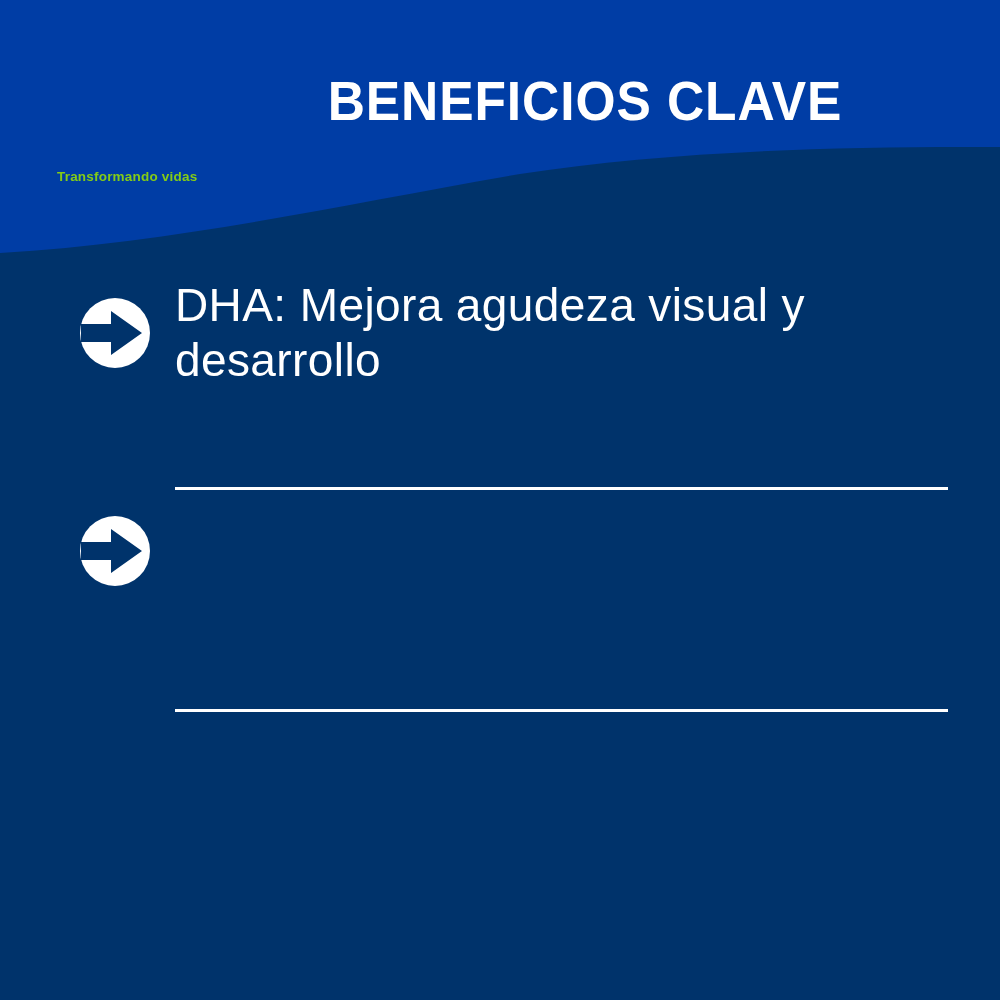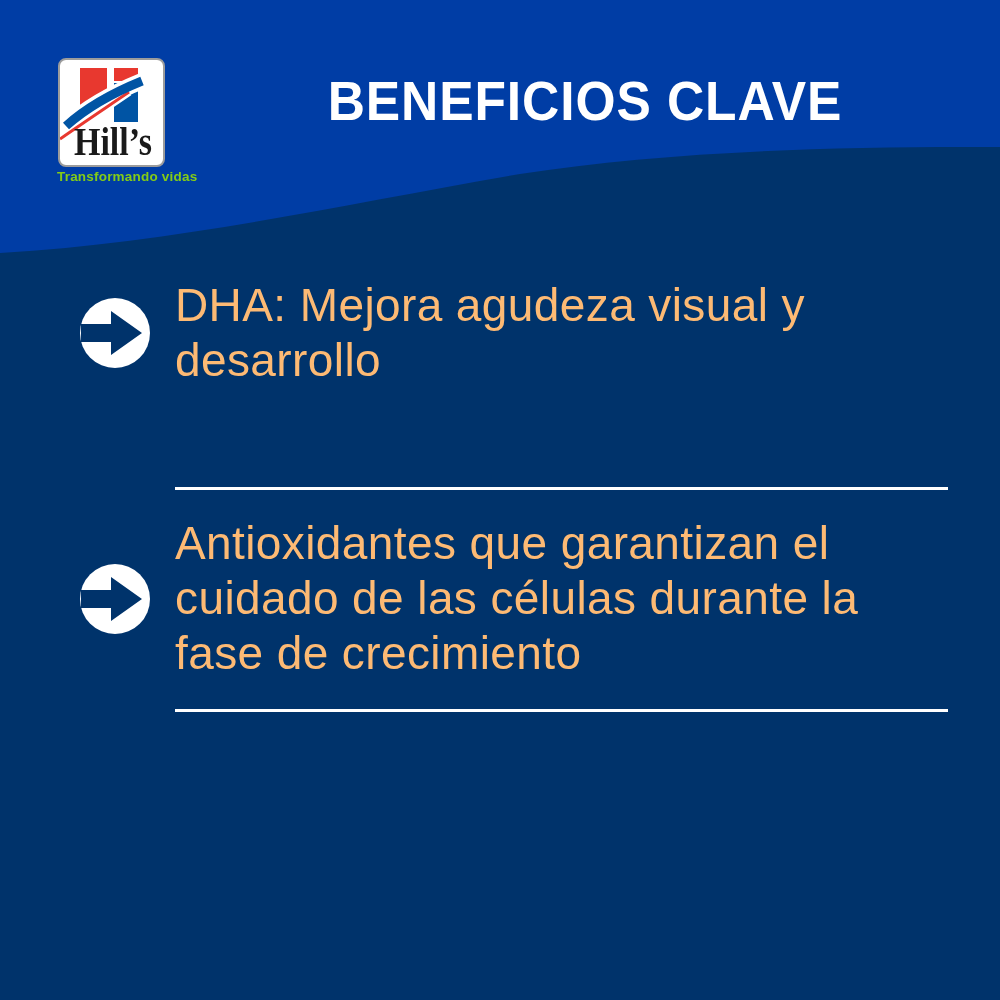--- a/index.html
+++ b/index.html
@@ -58,21 +58,21 @@
     width: 880px;
     display: flex;
     align-items: center;
     gap: 25px;
   }
   .row-1 { top: 278px; }
   .row-2 { top: 516px; }
   .row-3 { top: 767px; }
   .bullet-icon { flex: 0 0 70px; width: 70px; height: 70px; }
   .benefit-text {
-    color: #fdba74;
+    color: #ffffff;
     font-size: 46px;
     line-height: 55px;
     letter-spacing: 0.4px;
     white-space: nowrap;
   }
   .divider {
     position: absolute;
     left: 175px;
     width: 773px;
     height: 3px;
@@ -83,37 +83,20 @@
 </style>
 </head>
 <body>
 
 <div class="canvas">
 
   <svg class="curve-bg" viewBox="0 0 1000 1000" aria-hidden="true">
     <path d="M0,253 C180,242 340,205 520,174 C660,152 830,146 1000,147 L1000,1000 L0,1000 Z" fill="#00336B"></path>
   </svg>
 
-  <div class="logo-box">
-    <svg width="103" height="105" viewBox="0 0 103 105">
-
-      <rect x="20" y="8" width="27" height="42" fill="#E8382F"></rect>
-      <rect x="54" y="8" width="24" height="13" fill="#E8382F"></rect>
-      <rect x="54" y="23" width="24" height="39" fill="#0054A4"></rect>
-
-      <path d="M6,66 C26,48 50,34 82,21" fill="none" stroke="#ffffff" stroke-width="16"></path>
-
-      <path d="M0,79 C23,63 44,49 69,32" fill="none" stroke="#ffffff" stroke-width="8"></path>
-      <path d="M0,79 C23,63 44,49 69,32" fill="none" stroke="#E8382F" stroke-width="3"></path>
-
-      <path d="M6,66 C26,48 50,34 82,21" fill="none" stroke="#0054A4" stroke-width="9"></path>
-
-      <text x="14" y="95" textLength="78" lengthAdjust="spacingAndGlyphs" font-family="Liberation Serif, serif" font-weight="bold" font-size="40" fill="#1a1a1a">Hill’s</text>
-    </svg>
-  </div>
   <div class="tagline">Transformando vidas</div>
 
   <div class="page-title">BENEFICIOS CLAVE</div>
 
   <div class="benefit-row row-1">
     <svg class="bullet-icon" viewBox="0 0 70 70">
       <circle cx="35" cy="35" r="35" fill="#ffffff"></circle>
       <path d="M1,26 H31 V13 L62,35 L31,57 V44 H1 Z" fill="#00336B"></path>
     </svg>
     <div class="benefit-text">
@@ -122,23 +105,18 @@
     </div>
   </div>
 
   <div class="divider div-1"></div>
 
   <div class="benefit-row row-2">
     <svg class="bullet-icon" viewBox="0 0 70 70">
       <circle cx="35" cy="35" r="35" fill="#ffffff"></circle>
       <path d="M1,26 H31 V13 L62,35 L31,57 V44 H1 Z" fill="#00336B"></path>
     </svg>
-    <div class="benefit-text">
-      <div>Antioxidantes que garantizan el</div>
-      <div>cuidado de las células durante la</div>
-      <div>fase de crecimiento</div>
-    </div>
   </div>
 
   <div class="divider div-2"></div>
 
 
 </div>
 
 </body></html>

